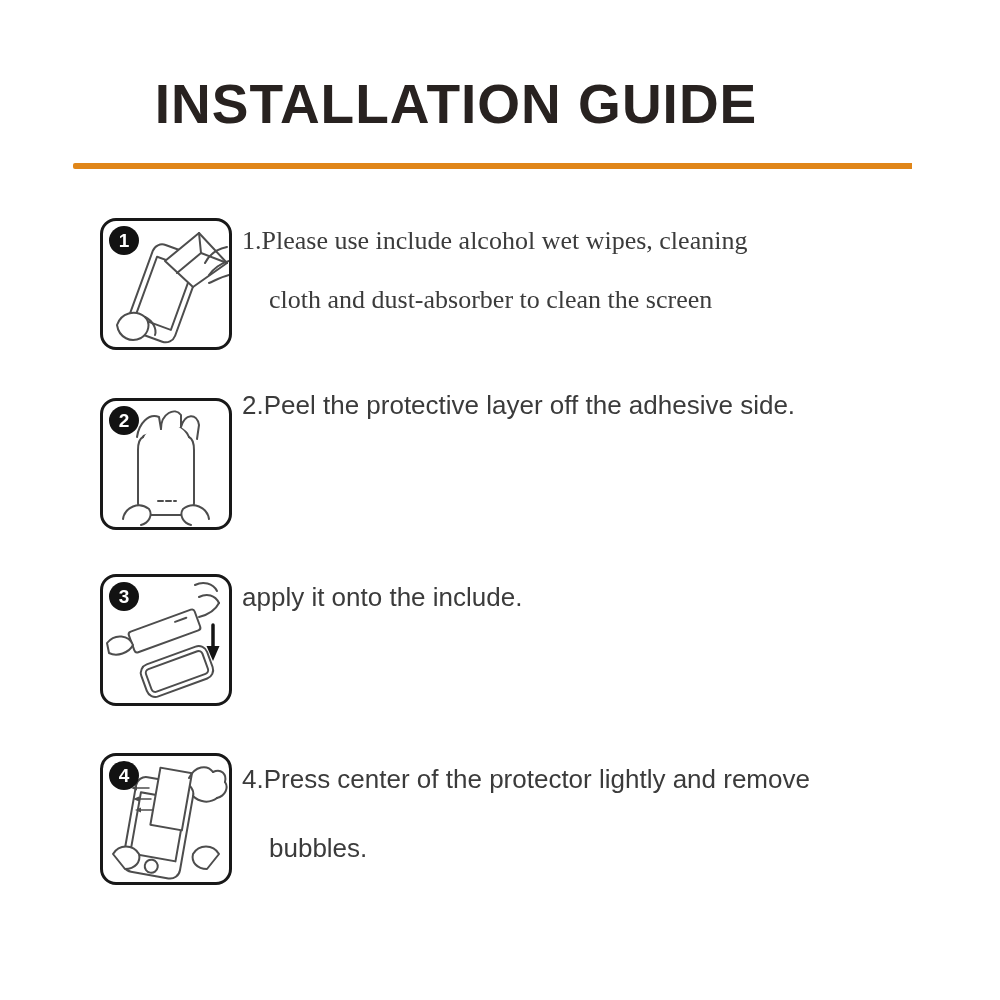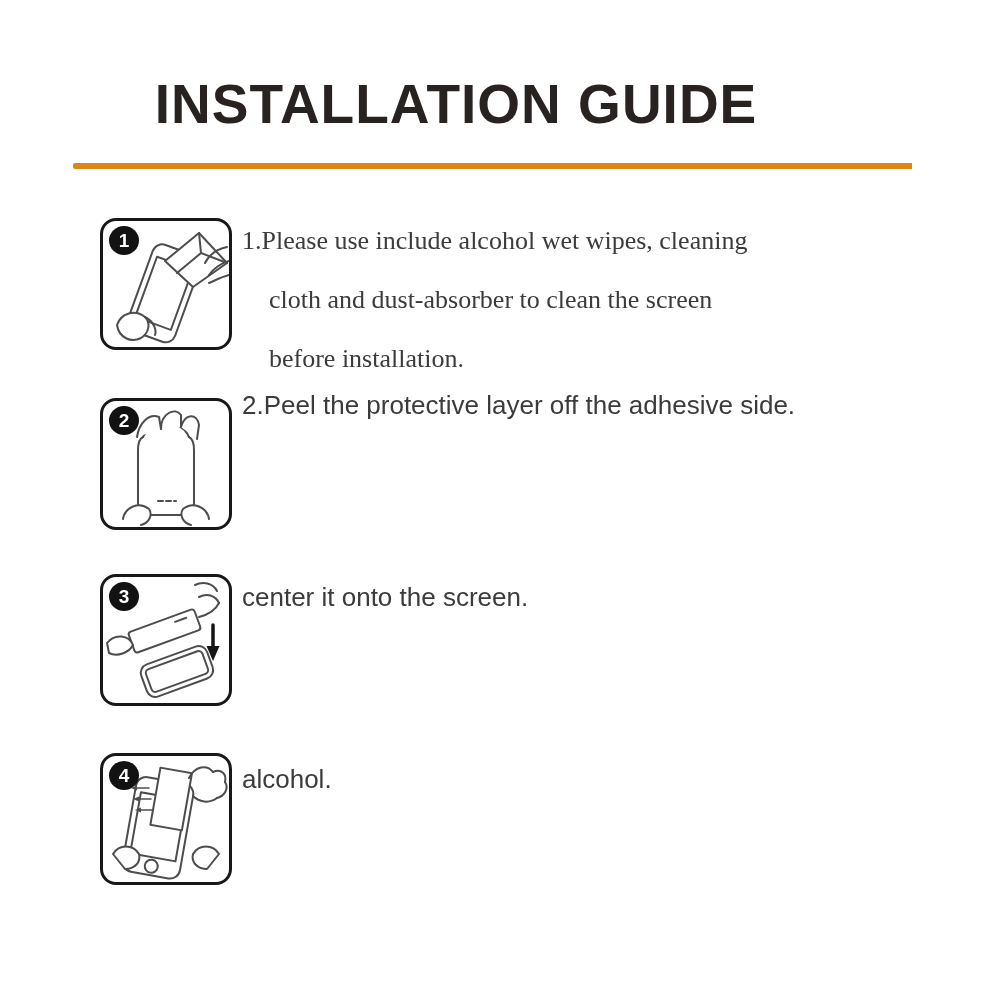--- a/index.html
+++ b/index.html
@@ -65,21 +65,20 @@
         <path d="M42 96 C50 100 54 108 52 114"></path>
       </g>
     </svg>
     <div class="badge">
       <span>1</span>
     </div>
   </div>
   <div class="step-text text1">
     <div class="line">1.Please use include alcohol wet wipes, cleaning</div>
     <div class="line">cloth and dust-absorber to clean the screen</div>
-    <div class="line">before installation.</div>
   </div>
 
   <div class="step-box box2">
     <svg viewBox="0 0 126 126">
       <g fill="none" stroke="#4d4d4d" stroke-width="2" stroke-linecap="round" stroke-linejoin="round">
         <path d="M40 36 C36 38 35 43 35 49 L35 102 C35 110 39 114 47 114 L79 114 C87 114 91 110 91 102 L91 49 C91 43 90 38 86 36" fill="#fff"></path>
         <path d="M40 36 C48 20 78 16 86 36" fill="#fff"></path>
         <path d="M34 36 C36 22 46 12 56 16 L58 28" fill="#fff"></path>
         <path d="M58 28 C58 12 72 6 78 14 L78 26" fill="#fff"></path>
         <path d="M78 26 C82 12 94 12 96 24 L94 38" fill="#fff"></path>
@@ -115,21 +114,21 @@
           <line x1="110" y1="48" x2="110" y2="71" stroke-width="3.5"></line>
           <polygon points="103.5,69 116.5,69 110,84" fill="#141414" stroke="none"></polygon>
         </g>
       </g>
     </svg>
     <div class="badge">
       <span>3</span>
     </div>
   </div>
   <div class="step-text text3">
-    <div class="line">center it onto the screen.</div>
+    <div class="line">apply it onto the include.</div>
   </div>
 
   <div class="step-box box4">
     <svg viewBox="0 0 126 126">
       <g fill="none" stroke="#4d4d4d" stroke-width="2" stroke-linecap="round" stroke-linejoin="round">
         <g transform="rotate(10 56 72)">
           <rect x="26" y="24" width="58" height="96" rx="10" fill="#fff"></rect>
           <rect x="32" y="40" width="46" height="62"></rect>
           <circle cx="55" cy="111" r="6.5"></circle>
         </g>
@@ -150,16 +149,17 @@
         </g>
         <path d="M10 98 C16 88 30 88 36 98 C38 106 32 113 22 113 Z" fill="#fff"></path>
         <path d="M116 98 C110 88 96 88 90 98 C88 106 94 113 104 113 Z" fill="#fff"></path>
       </g>
     </svg>
     <div class="badge">
       <span>4</span>
     </div>
   </div>
   <div class="step-text wide text4">
-    <div class="line">alcohol.</div>
+    <div class="line">4.Press center of the protector lightly and remove</div>
+    <div class="line">bubbles.</div>
   </div>
 
 </div>
 
 </body></html>

